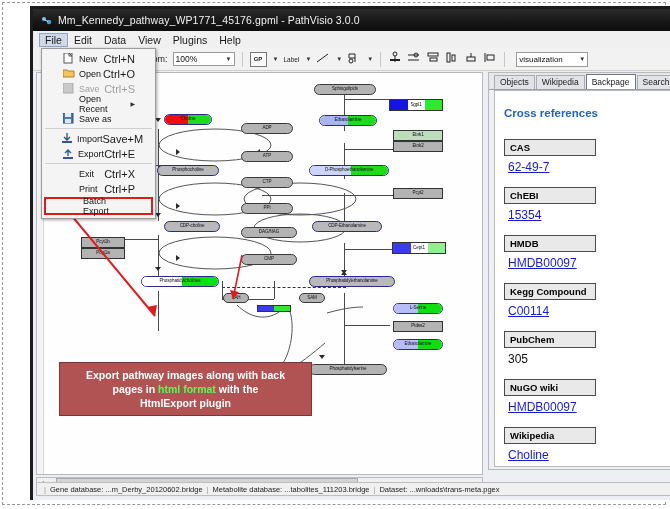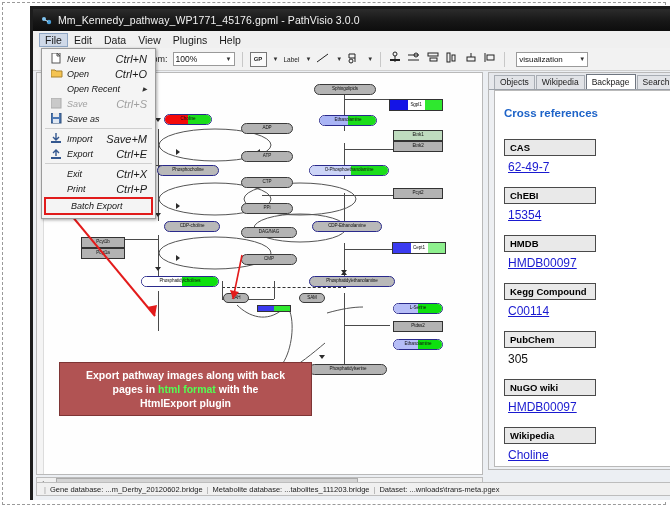--- a/index.html
+++ b/index.html
@@ -121,21 +121,21 @@
   
   .statusbar{position:absolute;left:3px;right:4px;bottom:4px;height:14px;background:#f0f0f0;
       border:1px solid #bdbdbd;box-sizing:border-box;display:flex;align-items:center;
       font-size:7.5px;color:#222;padding-left:3px;white-space:nowrap;overflow:hidden;}
   .sb-sep{margin:0 4px;color:#9a9a9a;}
 
   
   .dropdown{position:absolute;left:8px;top:39px;width:113px;background:#f4f4f4;
       border:1px solid #9b9b9b;box-shadow:1px 1px 3px rgba(0,0,0,.35);z-index:60;
       padding:2px 0;}
-  .dd-item{height:15px;display:flex;align-items:center;font-size:9px;color:#151515;padding:0 8px;font-style:italic;}
+  .dd-item{height:15px;display:flex;align-items:center;font-size:9px;color:#151515;padding:0 20px;}
   .dd-ico{width:13px;height:12px;margin-right:4px;display:flex;align-items:center;justify-content:center;}
   .dd-label{flex:1;}
   .dd-accel{font-size:11px;color:#1a1a1a;}
   .dd-arrow{font-size:6px;color:#333;}
   .dd-item.disabled .dd-label,.dd-item.disabled .dd-accel{color:#a0a0a0;}
   .dd-sep{height:1px;background:#cfcfcf;margin:2px 3px;}
   .dd-item.boxed{border:2px solid #e11b1b;margin:1px 2px;height:14px;}
 </style>
 </head>
 <body>
@@ -563,33 +563,33 @@
       </div>
       <div class="dd-item">
         <span class="dd-ico">
           <svg width="12" height="11">
               <path d="M0 2 h4 l1 1 h6 v6 h-11 z" fill="#f5c452" stroke="#a8822f"></path>
             </svg>
         </span>
         <span class="dd-label">Open</span>
         <span class="dd-accel">Ctrl+O</span>
       </div>
-      <div class="dd-item">
-        <span class="dd-ico"></span>
-        <span class="dd-label">Open Recent</span>
-        <span class="dd-arrow">▶</span>
-      </div>
       <div class="dd-item disabled">
         <span class="dd-ico">
           <svg width="11" height="11">
               <rect x="0" y="0" width="10" height="10" fill="#c9c9c9" stroke="#aaa"></rect>
             </svg>
         </span>
         <span class="dd-label">Save</span>
         <span class="dd-accel">Ctrl+S</span>
+      </div>
+      <div class="dd-item">
+        <span class="dd-ico"></span>
+        <span class="dd-label">Open Recent</span>
+        <span class="dd-arrow">▶</span>
       </div>
       <div class="dd-item">
         <span class="dd-ico">
           <svg width="11" height="11">
               <rect x="0" y="0" width="10" height="10" fill="#4d79b5" stroke="#2f4e79"></rect>
               <rect x="2" y="0" width="6" height="4" fill="#eaeaea"></rect>
               <rect x="2" y="6" width="6" height="4" fill="#dfe7f2"></rect>
             </svg>
         </span>
         <span class="dd-label">Save as</span>

